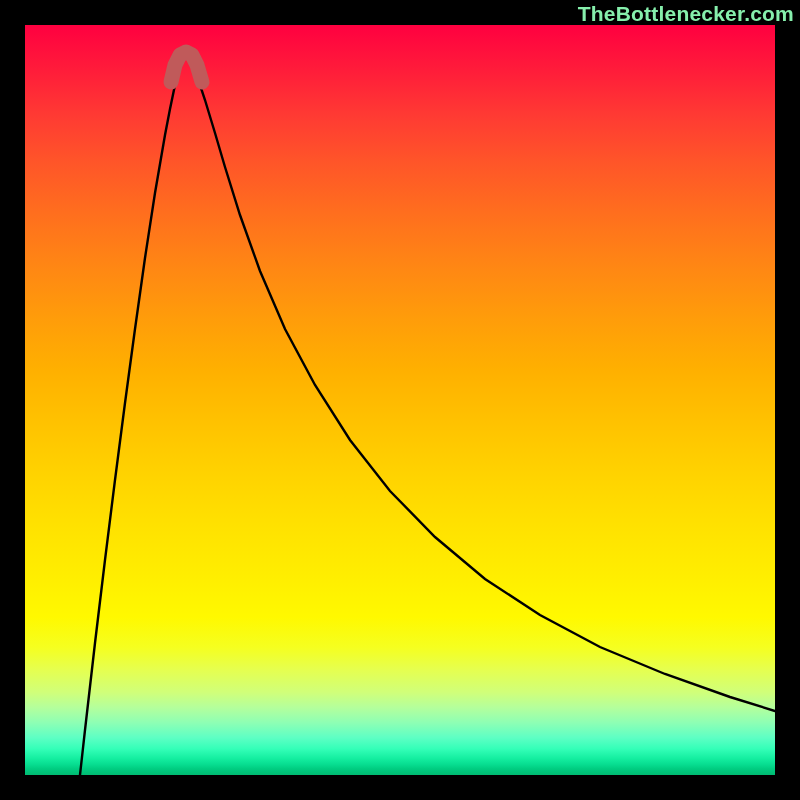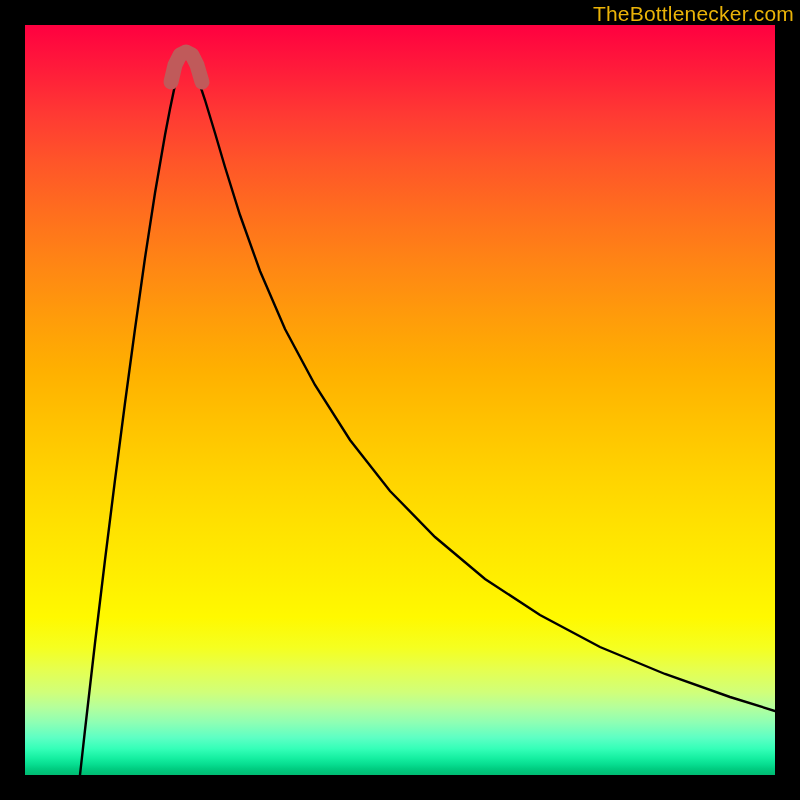--- a/index.html
+++ b/index.html
@@ -58,24 +58,24 @@
   svg.curve {
     position: absolute;
     inset: 0;
     width: 750px;
     height: 750px;
   }
   .watermark {
     position: absolute;
     top: 2px;
     right: 6px;
-    color: #eab308;
+    color: #86efac;
     font-size: 21px;
     letter-spacing: 0.2px;
-    font-weight: 400;
+    font-weight: 700;
   }
 </style>
 </head>
 <body>
 
 <div class="frame">
   <div class="plot">
     <div class="gradient"></div>
     <svg class="curve" viewBox="0 0 750 750" preserveAspectRatio="none">
       <path fill="none" stroke="#000" stroke-width="2.4" stroke-linecap="round" d="M55.0 750.0 L60.0 705.0 L70.0 618.0 L80.0 535.0 L90.0 455.0 L100.0 378.0 L110.0 304.0 L120.0 233.0 L130.0 168.0 L140.0 110.0 L145.0 84.0 L150.0 60.0 L153.0 48.0"></path>

